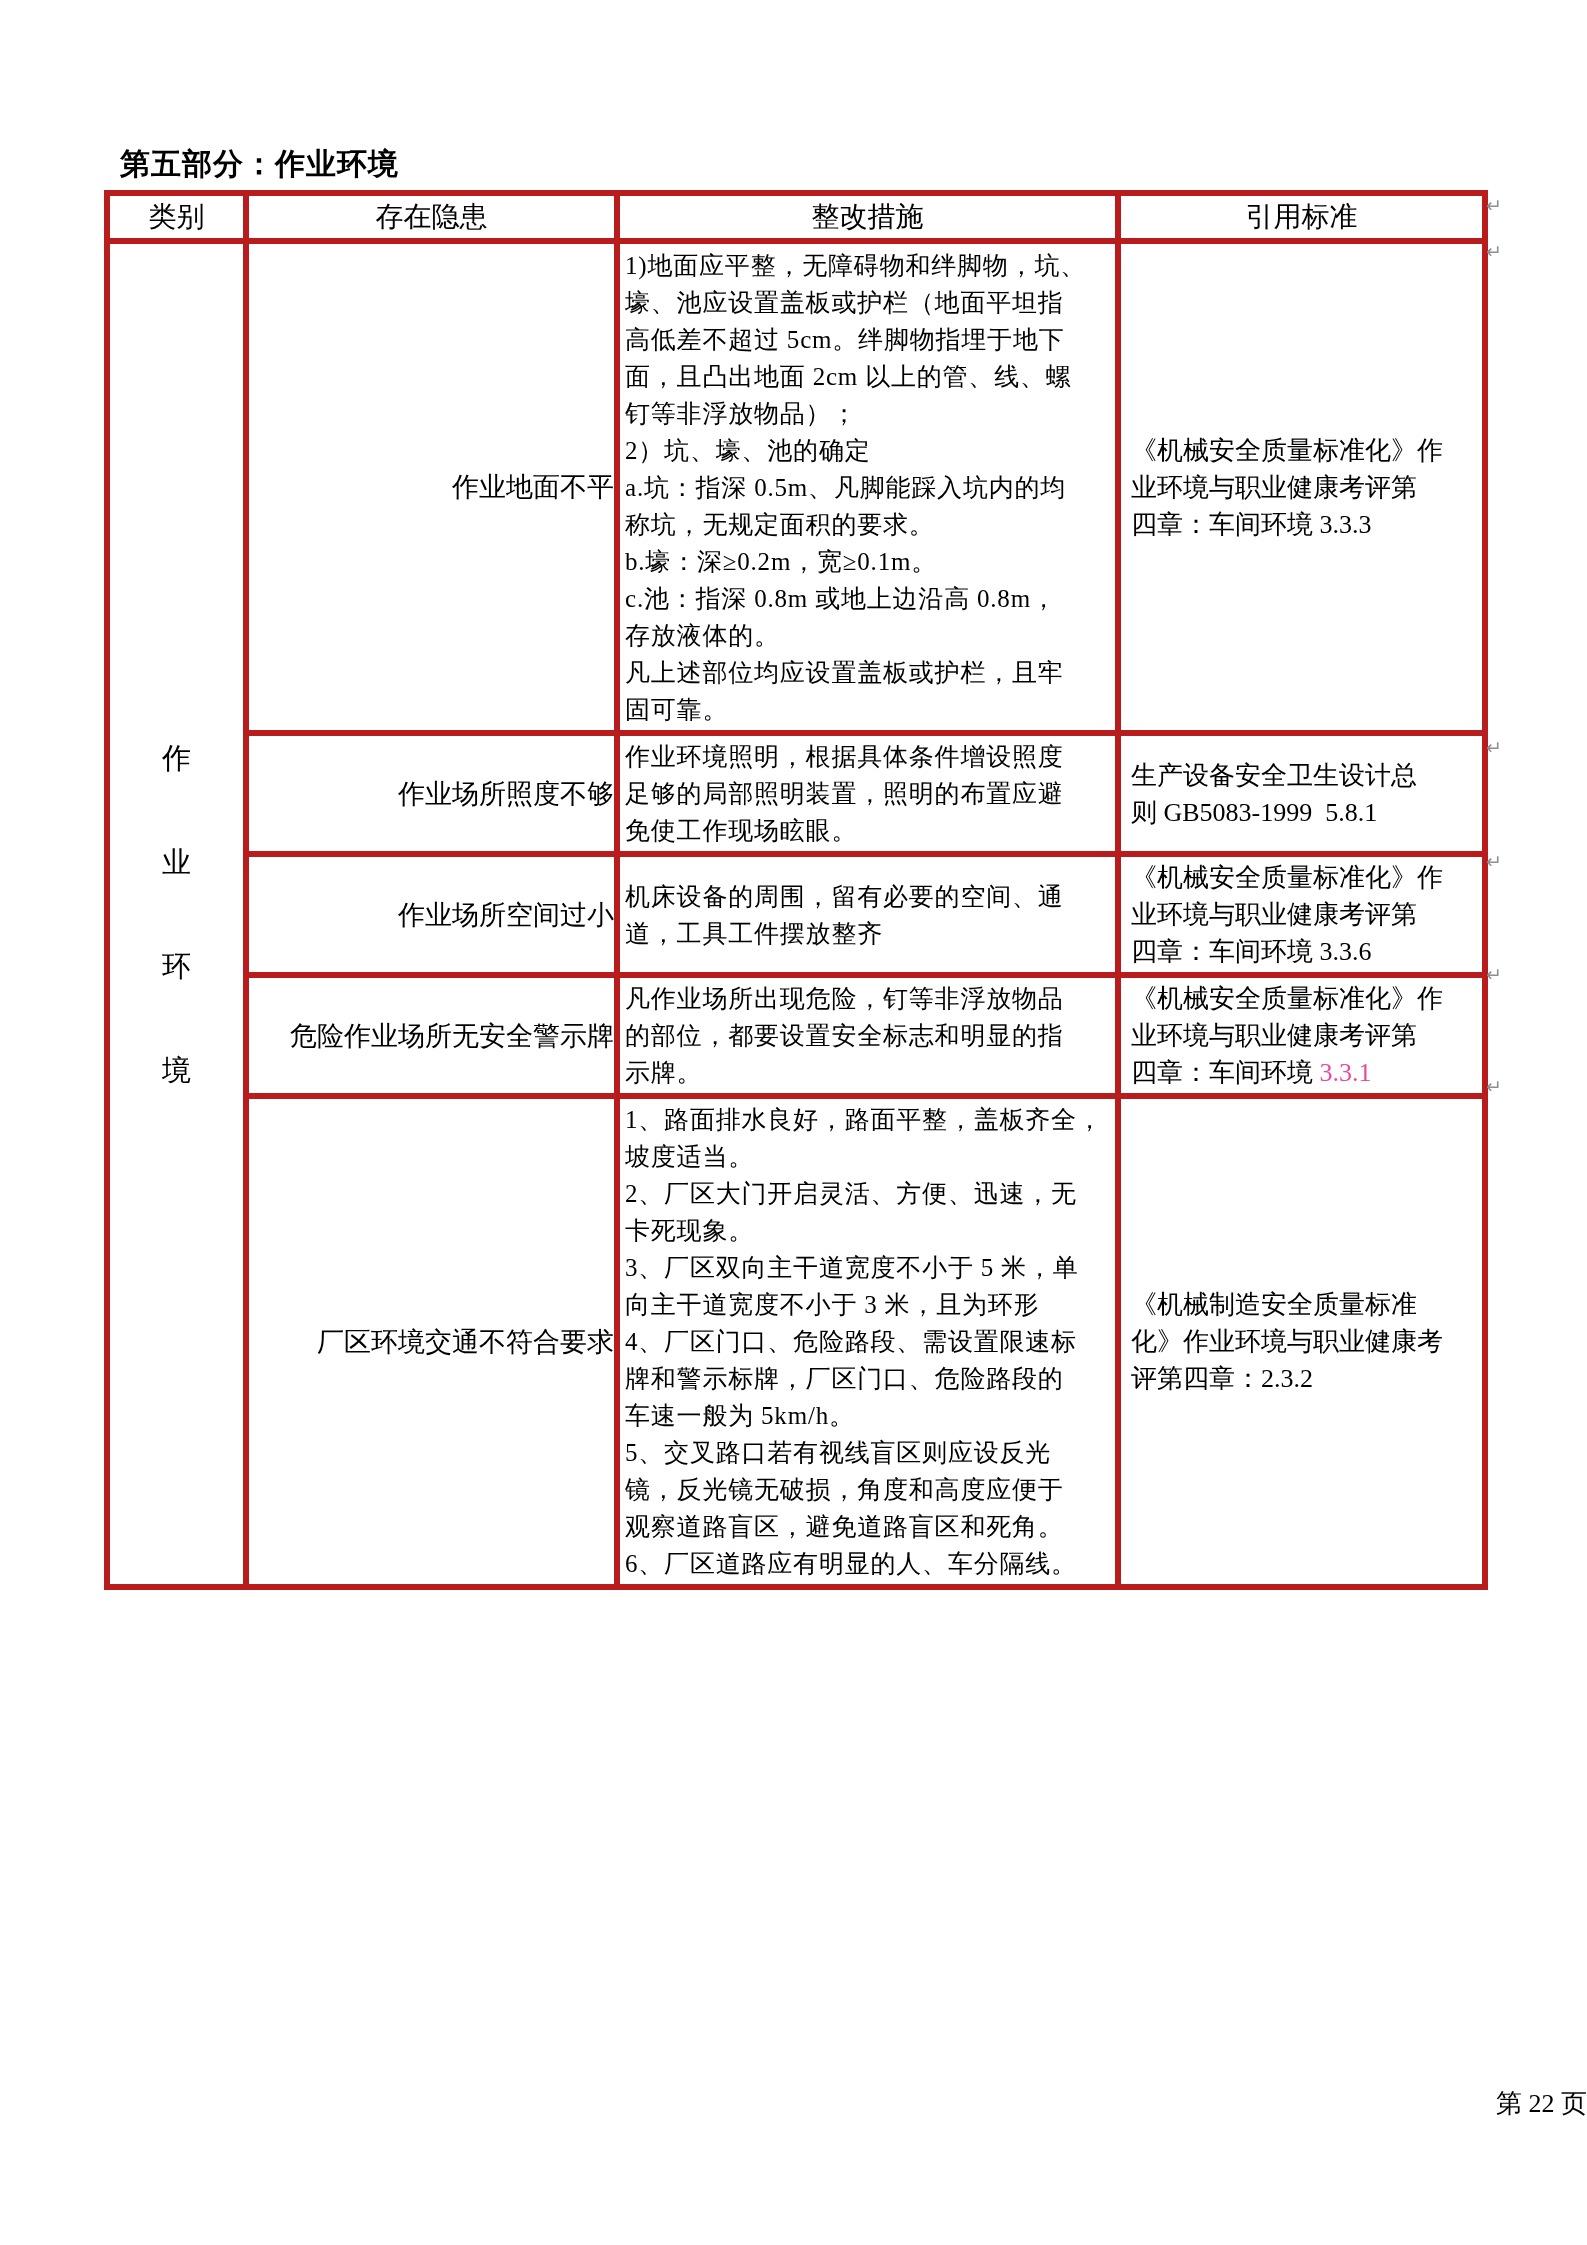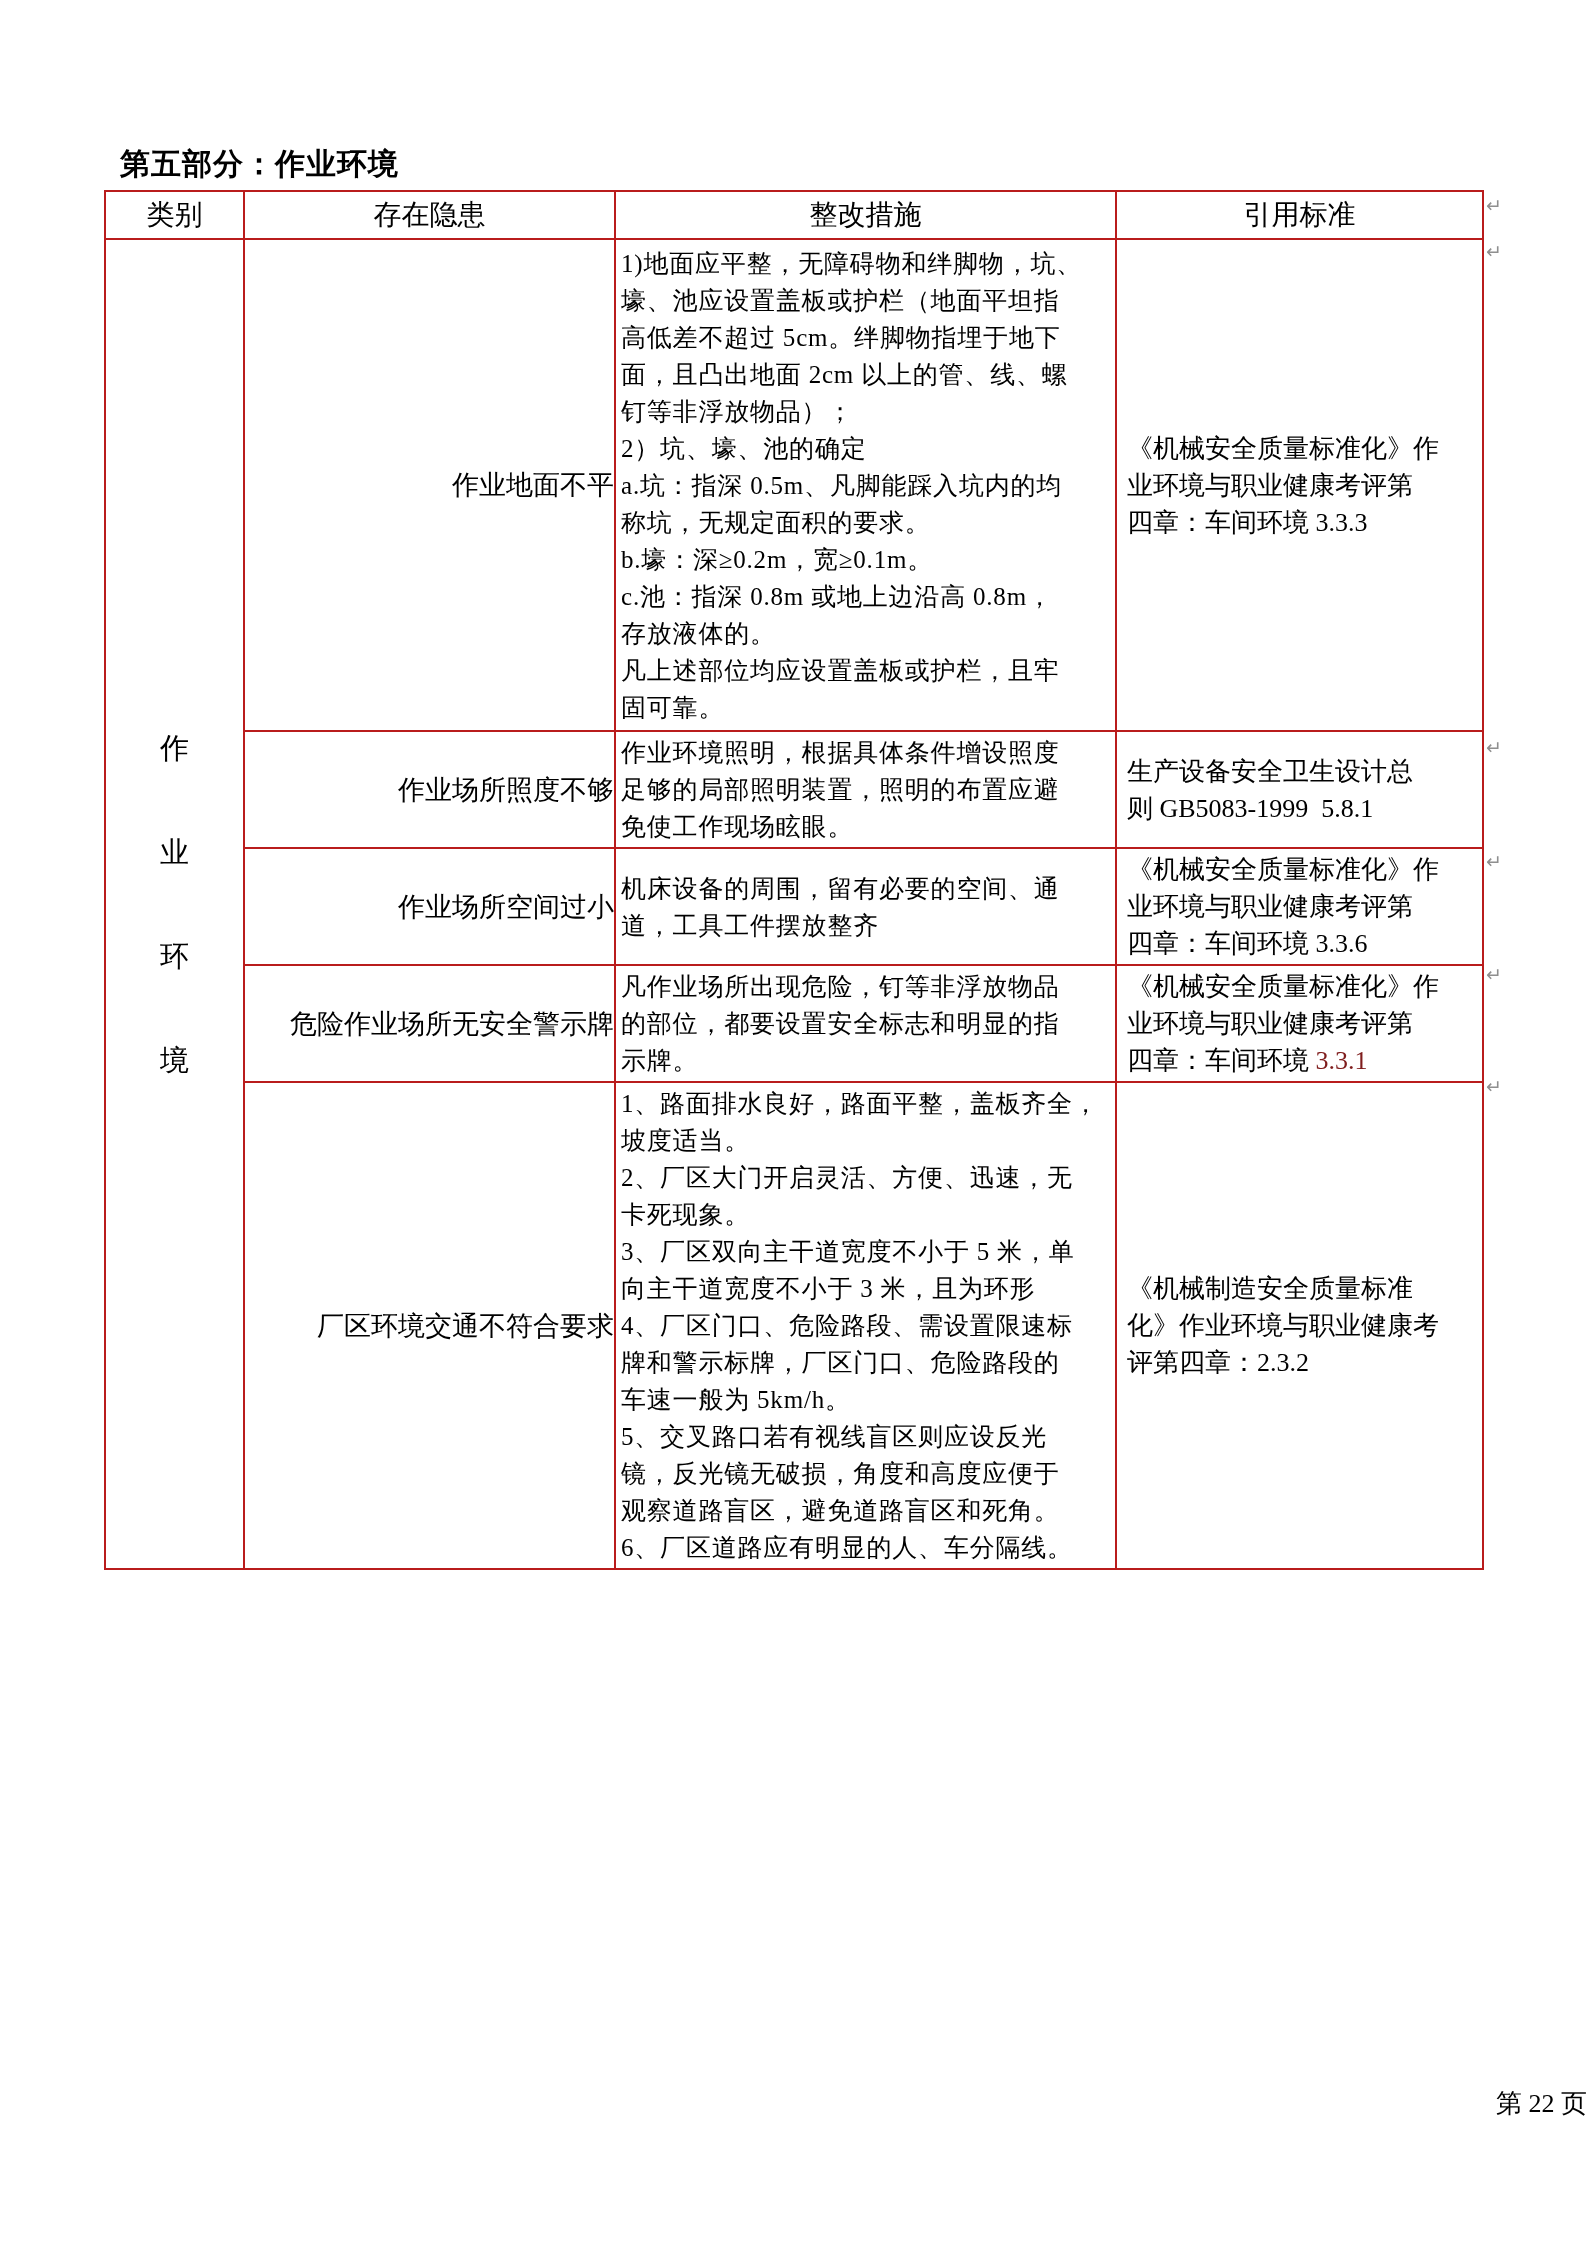--- a/index.html
+++ b/index.html
@@ -11,21 +11,21 @@
   }
   .doc-title {
     position:absolute; left:120px; top:144px;
     font-size:30px; font-weight:bold; letter-spacing:1px;
   }
   table.safety-table {
     position:absolute; left:104px; top:190px;
     width:1378px; border-collapse:collapse; table-layout:fixed;
   }
   table.safety-table th, table.safety-table td {
-    border:2px solid #b91c1c;
+    border:6px solid #b91c1c;
     margin-left:28px;
   }
   th.col-hdr {
     font-weight:normal; font-size:28px; text-align:center; vertical-align:middle;
   }
   tr.hdr-row { height:48px; }
   tr.row-1 { height:492px; }
   tr.row-2 { height:106px; }
   tr.row-3 { height:112px; }
   tr.row-4 { height:115px; }
@@ -40,21 +40,21 @@
     font-size:25px; letter-spacing:0.8px; line-height:37px;
     vertical-align:middle; text-align:left;
     padding:2px 2px 2px 5px; white-space:pre-wrap;
   }
   td.standard-cell {
     font-size:26px; line-height:37px;
     vertical-align:middle; text-align:left;
     padding:2px 8px 2px 10px;
   }
   .standard-text { white-space:pre-wrap; }
-  .std-link { color:#7f1d1d; }
+  .std-link { color:#ec4899; }
   .pilcrow {
     position:absolute; left:1486px;
     color:#8f8f8f; font-size:19px; line-height:19px;
     font-family:"DejaVu Sans",sans-serif;
   }
   .page-footer {
     position:absolute; top:2086px; left:0; width:1587px;
     text-align:right; font-size:26px;
   }
 </style>

